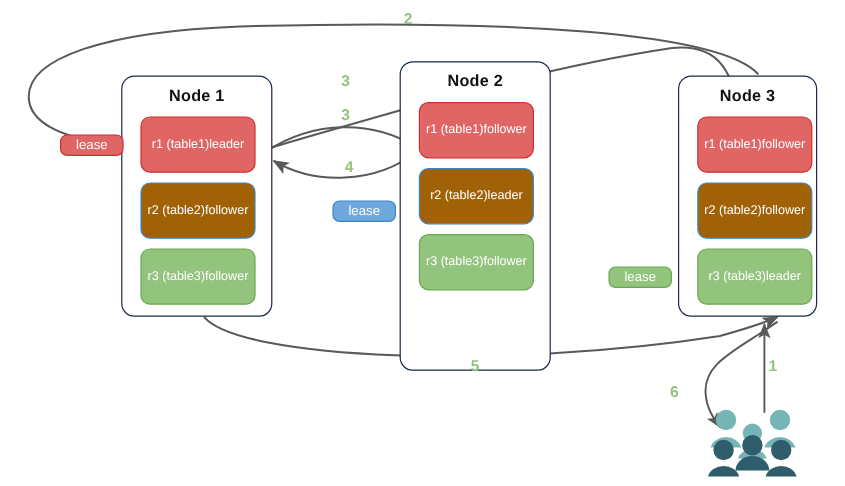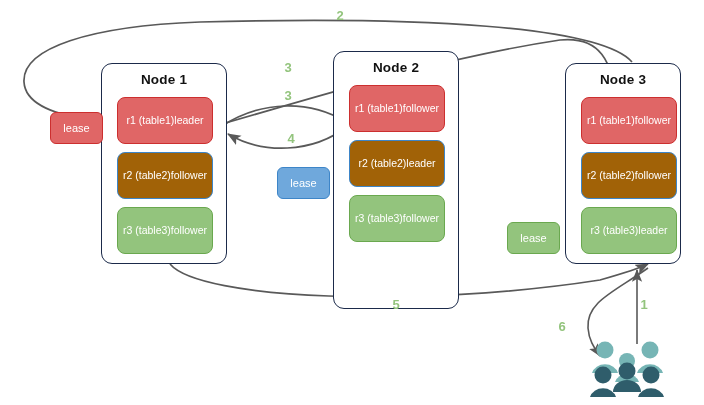--- a/index.html
+++ b/index.html
@@ -25,21 +25,21 @@
   .r-red{background:#e06666;border:1.6px solid #cc2f2f;}
   .r-blue{background:#a16207;border:1.6px solid #3d85c8;}
   .r-green{background:#93c47d;border:1.6px solid #6aa84f;}
 
   .rpos1{top:33px;}
   .rpos2{top:88px;}
   .rpos3{top:143px;}
 
   .lease{position:absolute;border-radius:6px;box-sizing:border-box;
         display:flex;align-items:center;justify-content:center;
-        color:#ffffff;font-size:11px;height:32px;width:53px;z-index:2;}
+        color:#ffffff;font-size:11px;height:18px;width:53px;z-index:2;}
   .lease.red{background:#e06666;border:1.5px solid #cc2f2f;}
   .lease.blue{background:#6fa8dc;border:1.5px solid #3d85c8;}
   .lease.green{background:#93c47d;border:1.5px solid #6aa84f;}
 
   .steplabel{position:absolute;color:#93c47d;font-size:13px;font-weight:bold;z-index:4;
         text-align:center;width:20px;}
 </style>
 </head>
 <body>
 

